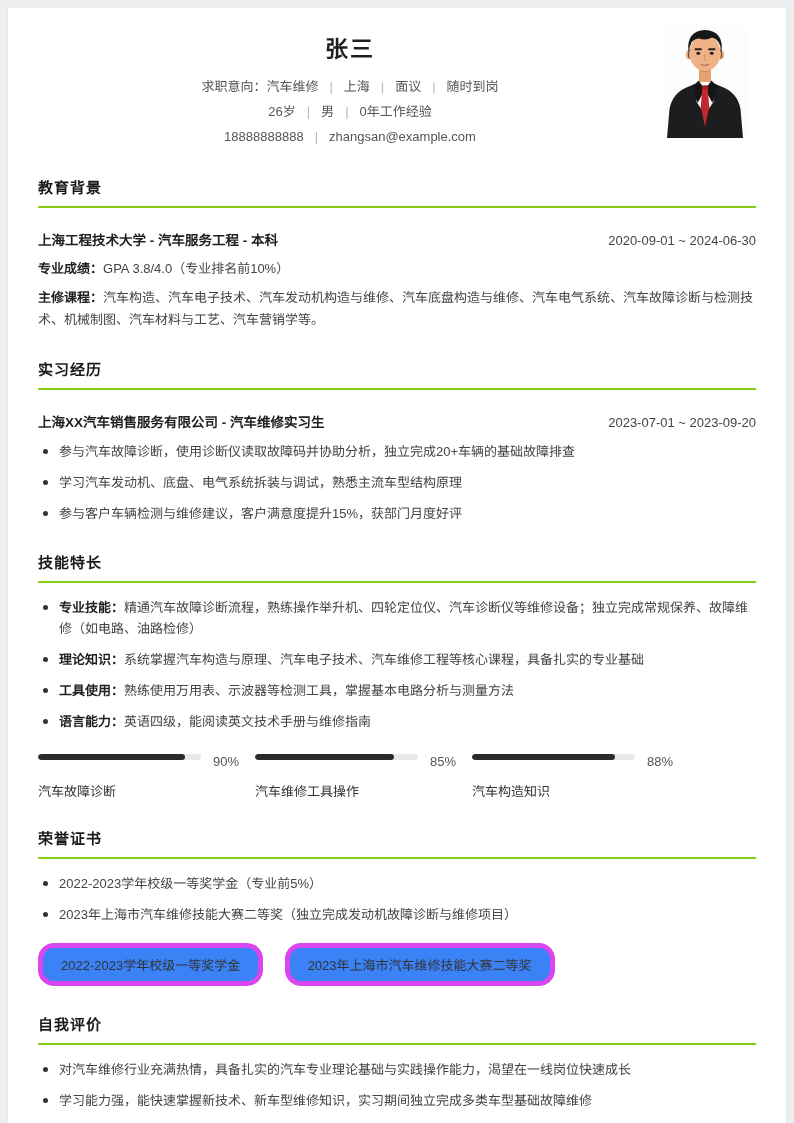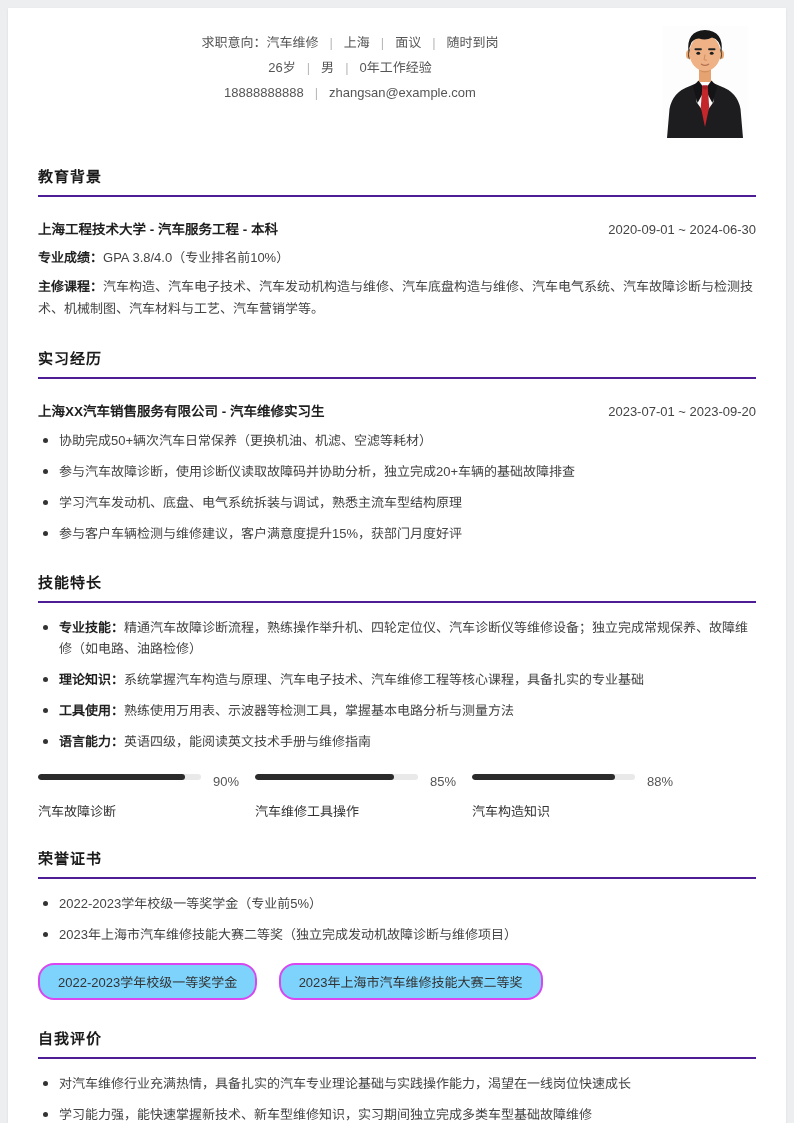--- a/index.html
+++ b/index.html
@@ -26,21 +26,21 @@
   .name { font-size:23px; font-weight:bold; color:#1f1f1f; letter-spacing:2px; margin-bottom:10px; }
   .hline { font-size:13px; color:#555; line-height:25px; }
   .hline .sep { color:#b9b9b9; margin:0 11px; font-weight:300; }
   .photo { width:86px; height:112px; margin:4px 8px 0 0; flex:0 0 auto; overflow:hidden; background:#fdfdfd; }
   .photo svg { display:block; width:100%; height:100%; }
 
   
   .section { margin-top:27px; }
   .sec-title {
     font-size:15px; font-weight:bold; color:#1a1a1a;
-    padding-bottom:9px; border-bottom:2px solid #4c1d95;
+    padding-bottom:9px; border-bottom:2px solid #84cc16;
     letter-spacing:1px;
   }
   .sec-body { padding-top:4px; }
 
   .row-split { display:flex; justify-content:space-between; align-items:baseline; margin-top:17px; }
   .row-title { font-size:13.5px; font-weight:bold; color:#1f1f1f; }
   .row-date { font-size:13px; color:#444; white-space:nowrap; }
 
   .kv { font-size:13px; line-height:24px; color:#444; margin-top:8px; }
   .kv b { color:#1f1f1f; }
@@ -65,31 +65,32 @@
   .bar-row { display:flex; }
   .track { width:163px; height:6px; border-radius:3px; background:#e9e9e9; overflow:hidden; }
   .fill { height:100%; border-radius:3px; background:#2b2b2b; }
   .pct { font-size:13px; color:#555; margin-left:12px; }
   .bar-label { font-size:13px; color:#333; margin-top:12px; }
 
   
   .tags { margin-top:18px; }
   .tag {
     display:inline-block; font-size:13px; color:#333;
-    border:2px solid #d946ef; border-radius:16px;
-    padding:7px 18px; margin-right:17px; background:#7dd3fc;
+    border:5px solid #d946ef; border-radius:16px;
+    padding:7px 18px; margin-right:17px; background:#3b82f6;
   }
 </style>
 </head>
 <body>
 
 <div class="page">
 
   <div class="header">
     <div class="header-left">
+      <div class="name">张三</div>
 
       <div class="hline">
         <span>求职意向：</span><span>汽车维修</span><span class="sep">|</span><span>上海</span><span class="sep">|</span><span>面议</span><span class="sep">|</span><span>随时到岗</span>
       </div>
 
       <div class="hline">
         <span>26岁</span><span class="sep">|</span><span>男</span><span class="sep">|</span><span>0年工作经验</span>
       </div>
 
       <div class="hline">
@@ -153,21 +154,20 @@
   </div>
 
   <div class="section">
     <div class="sec-title">实习经历</div>
     <div class="sec-body">
       <div class="row-split">
         <span class="row-title">上海XX汽车销售服务有限公司 - 汽车维修实习生</span>
         <span class="row-date">2023-07-01 ~ 2023-09-20</span>
       </div>
       <ul class="bullets">
-        <li>协助完成50+辆次汽车日常保养（更换机油、机滤、空滤等耗材）</li>
         <li>参与汽车故障诊断，使用诊断仪读取故障码并协助分析，独立完成20+车辆的基础故障排查</li>
         <li>学习汽车发动机、底盘、电气系统拆装与调试，熟悉主流车型结构原理</li>
         <li>参与客户车辆检测与维修建议，客户满意度提升15%，获部门月度好评</li>
       </ul>
     </div>
   </div>
 
   <div class="section">
     <div class="sec-title">技能特长</div>
     <div class="sec-body">

